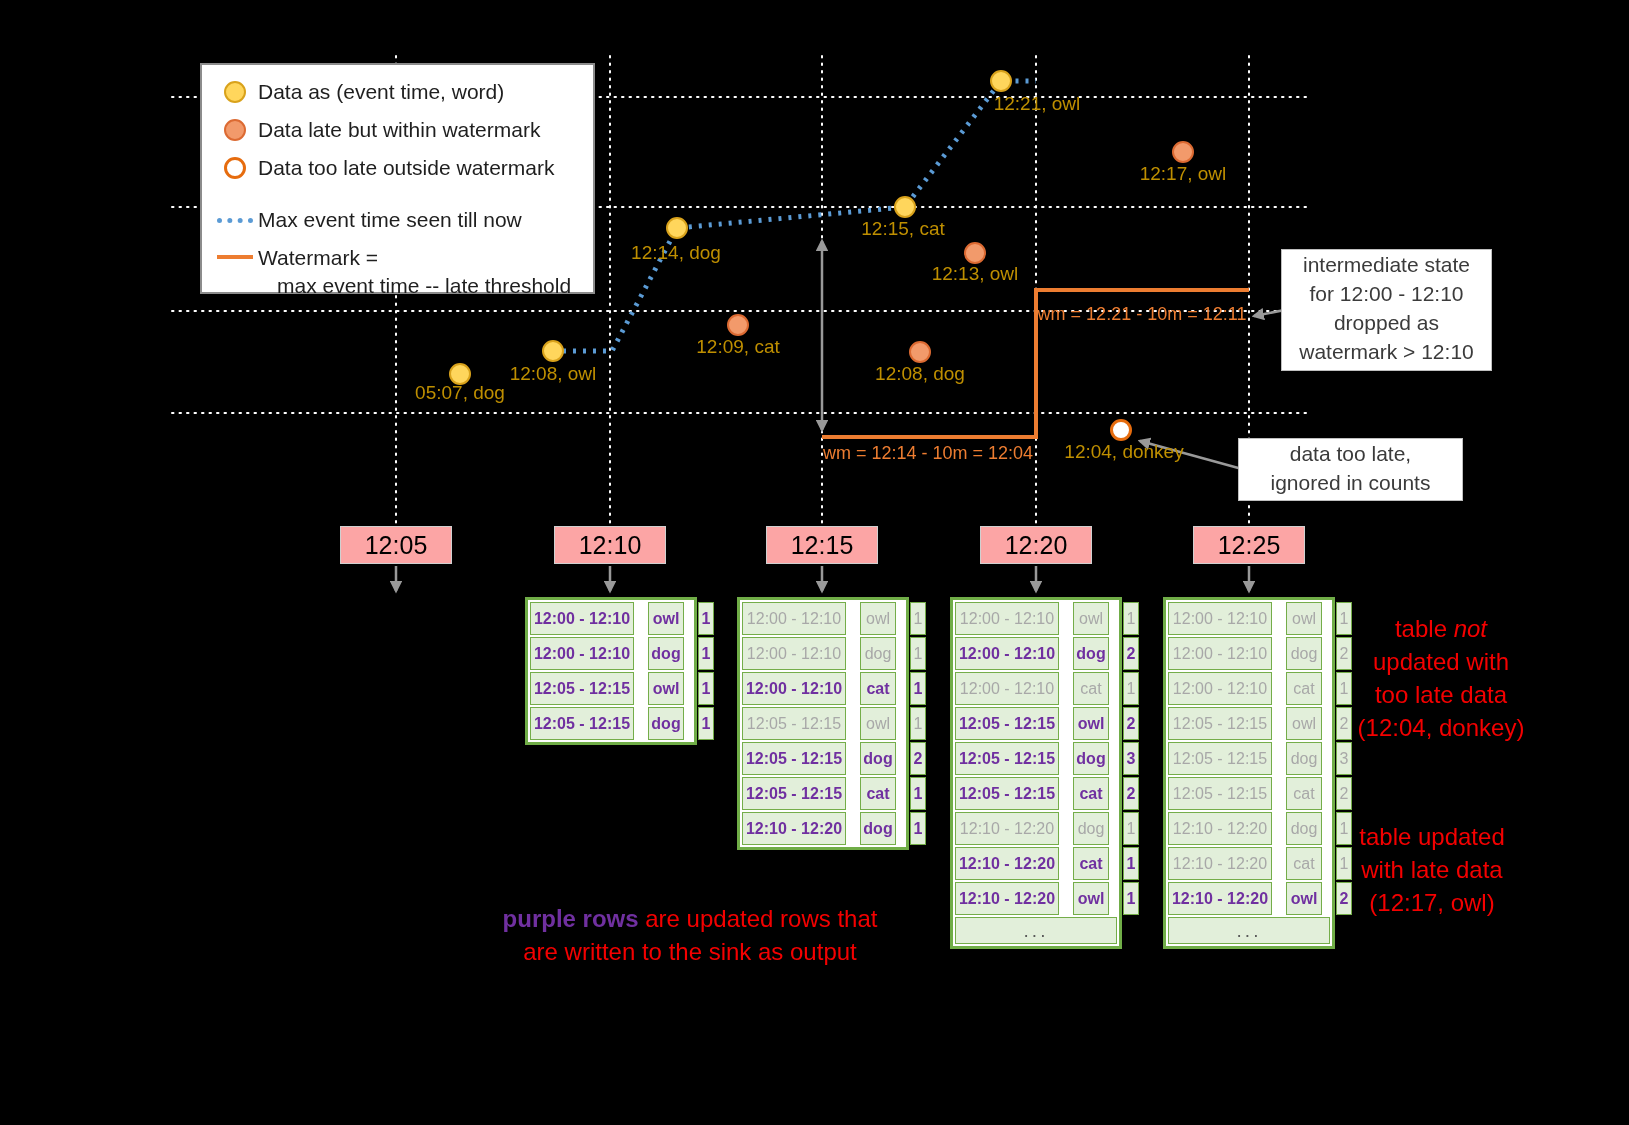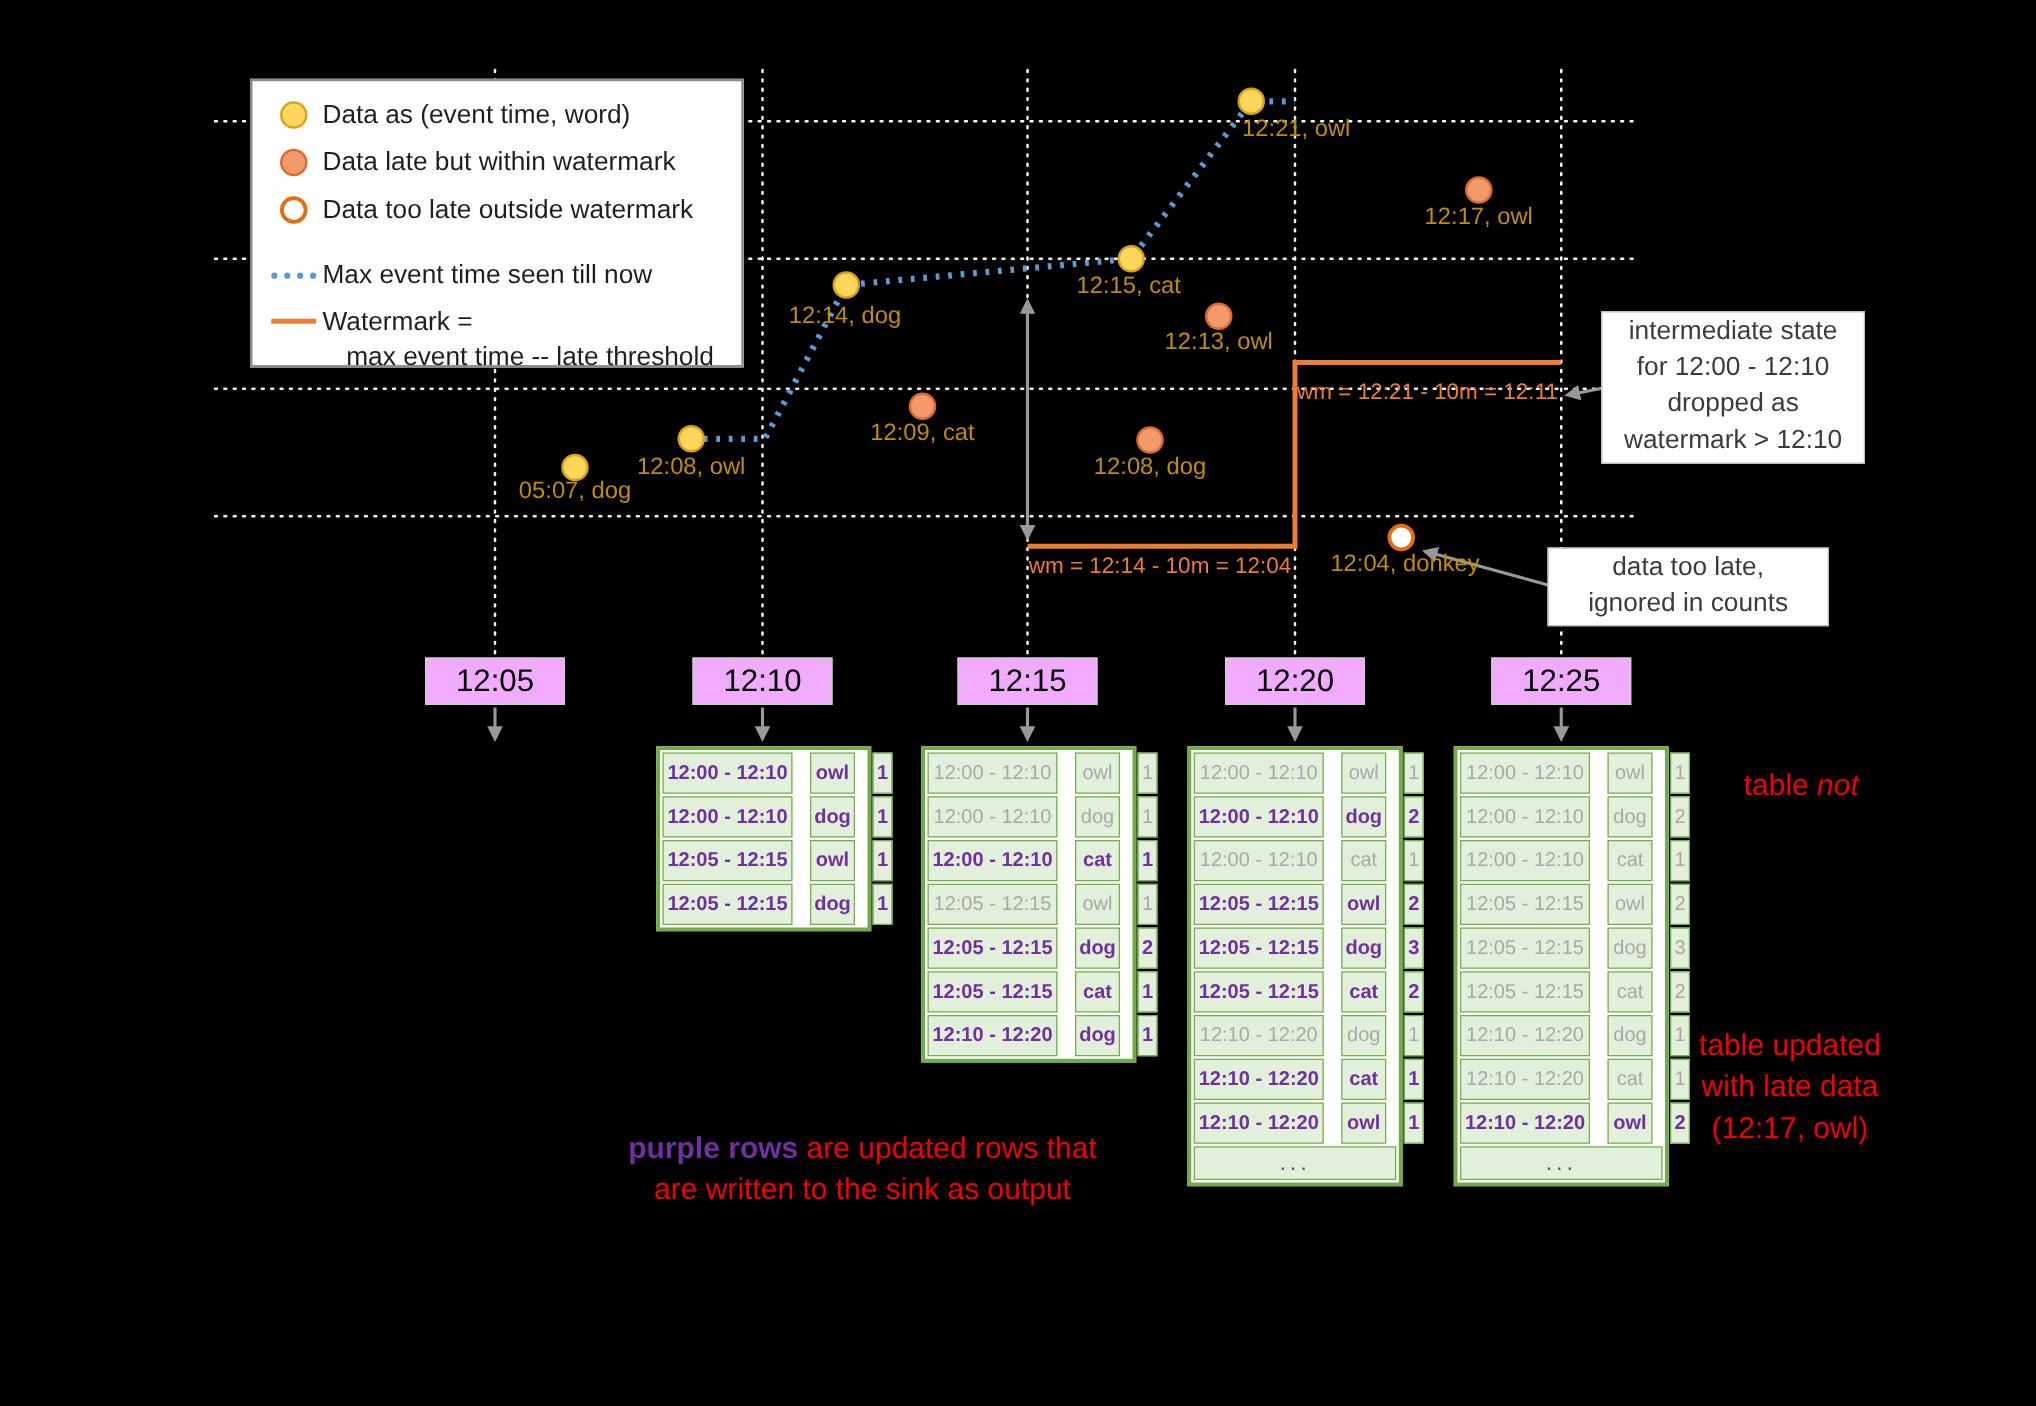--- a/index.html
+++ b/index.html
@@ -45,21 +45,21 @@
   
   .white-note{position:absolute;background:#fff;border:1px solid #BFBFBF;color:#3B3B3B;
               font-size:21px;line-height:29px;text-align:center;display:flex;align-items:flex-start;
               justify-content:center;box-sizing:border-box;}
   .white-note span{white-space:pre-line;}
   #trigger-note{left:560px;top:396px;width:241px;height:97px;}
   #intermediate-note{left:1281px;top:249px;width:211px;height:122px;}
   #toolate-note{left:1238px;top:438px;width:225px;height:63px;}
 
   
-  .time-box{position:absolute;top:526px;width:112px;height:38px;background:#f0abfc;border:1px solid #D0D0D0;
+  .time-box{position:absolute;top:526px;width:112px;height:38px;background:#fca5a5;border:1px solid #D0D0D0;
             box-sizing:border-box;display:flex;align-items:center;justify-content:center;color:#000;
             font-size:25px;transform:translateX(-50%);}
   #tb0{left:396px}#tb1{left:610px}#tb2{left:822px}#tb3{left:1036px}#tb4{left:1249px}
 
   
   .rtable{position:absolute;top:597px;width:172px;background:#fff;border:3px solid #70AD47;
           box-sizing:border-box;padding:2px;display:flex;flex-direction:column;gap:2px;}
   #rt0{left:525px}#rt1{left:737px}#rt2{left:950px}#rt3{left:1163px}
   .trow{display:grid;grid-template-columns:104px 36px 16px;gap:14px;}
   .tcell{background:#E2EFDA;border:1px solid #74AD49;height:33px;box-sizing:border-box;display:flex;
@@ -347,20 +347,23 @@
       <div class="trow updated">
         <div class="tcell c0">12:10 - 12:20</div>
         <div class="tcell c1">owl</div>
         <div class="tcell c2">2</div>
       </div>
       <div class="tellipsis">...</div>
     </div>
 
   <div class="red-note" id="note-not-updated">
     <span><span>table </span><em>not</em></span>
+    <span class="blk">updated with
+too late data
+(12:04, donkey)</span>
   </div>
   <div class="red-note" id="note-updated">table updated
 with late data
 (12:17, owl)</div>
   <div class="red-note" id="note-purple">
     <span class="purple-hl">purple rows</span><span> are updated rows that
 are written to the sink as output</span>
   </div>
 
 </div>

